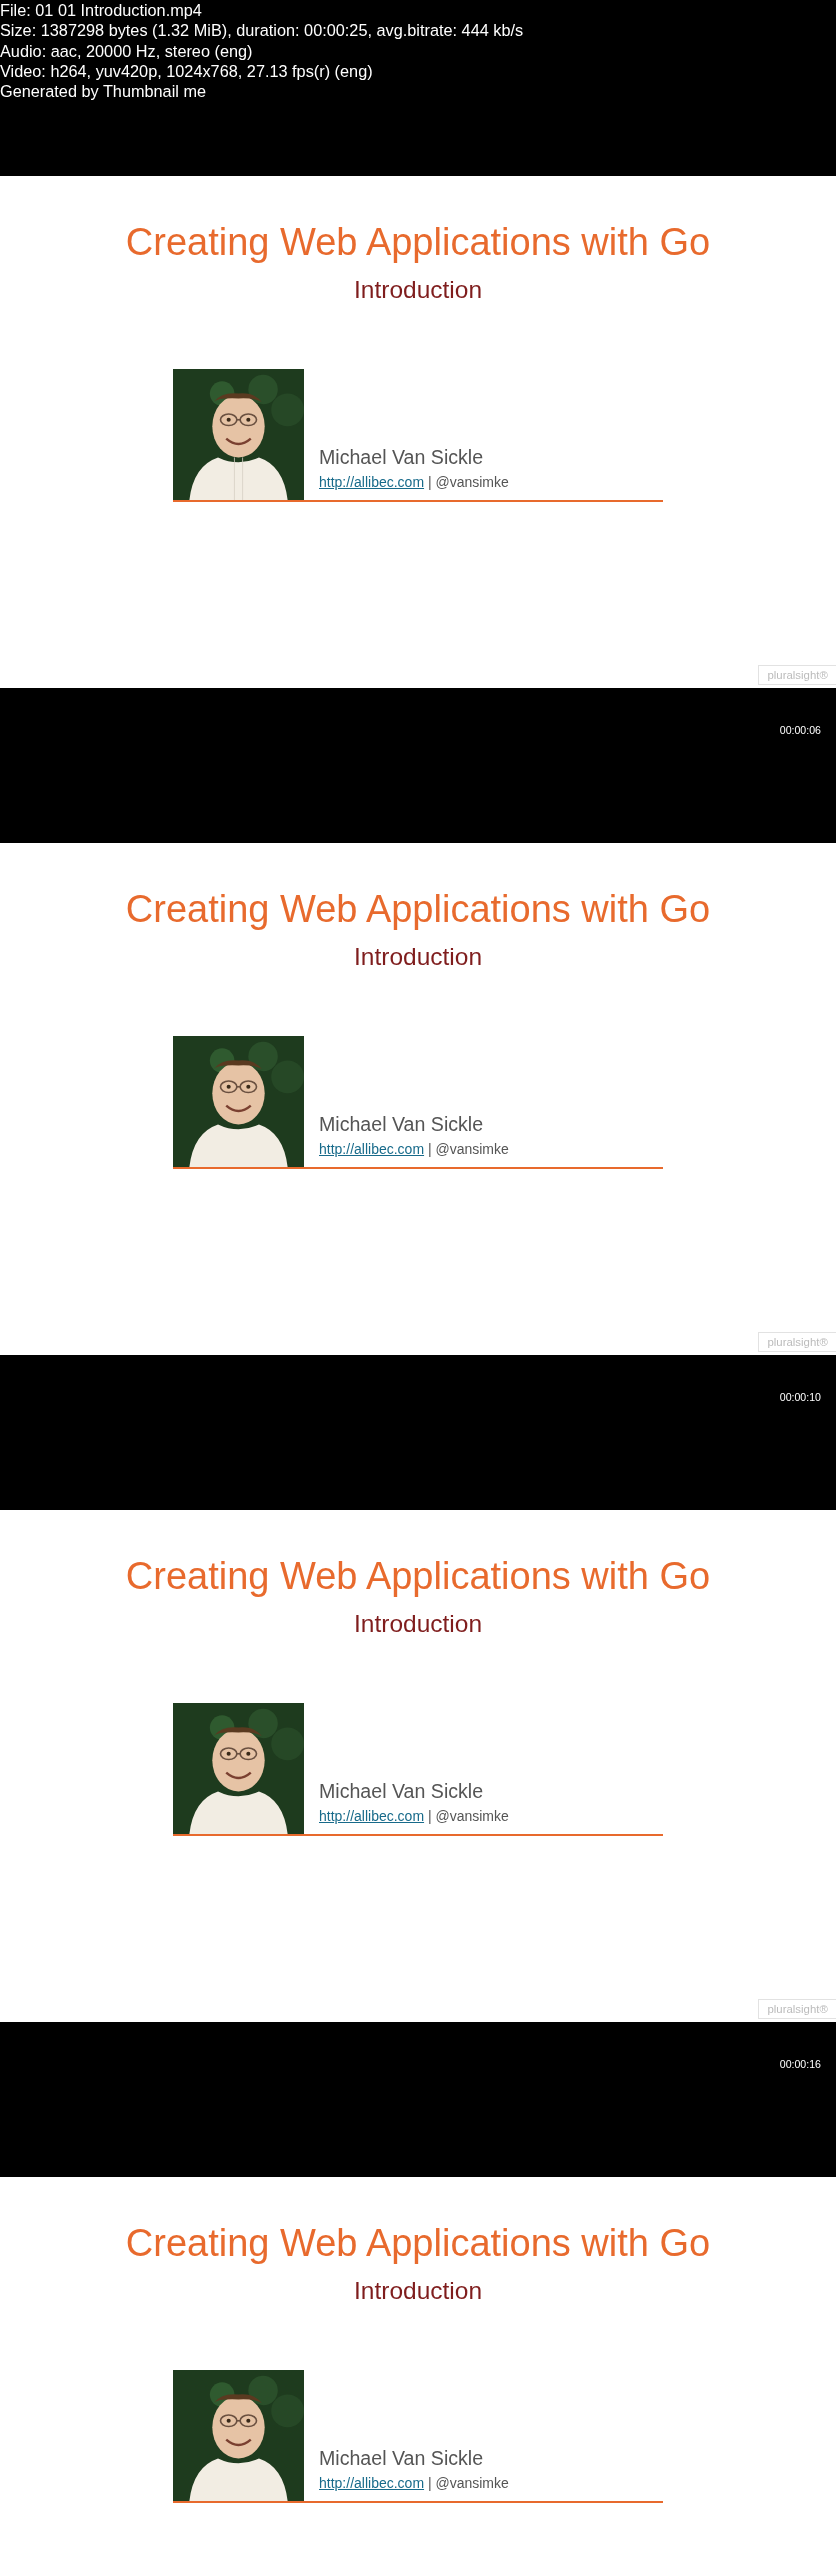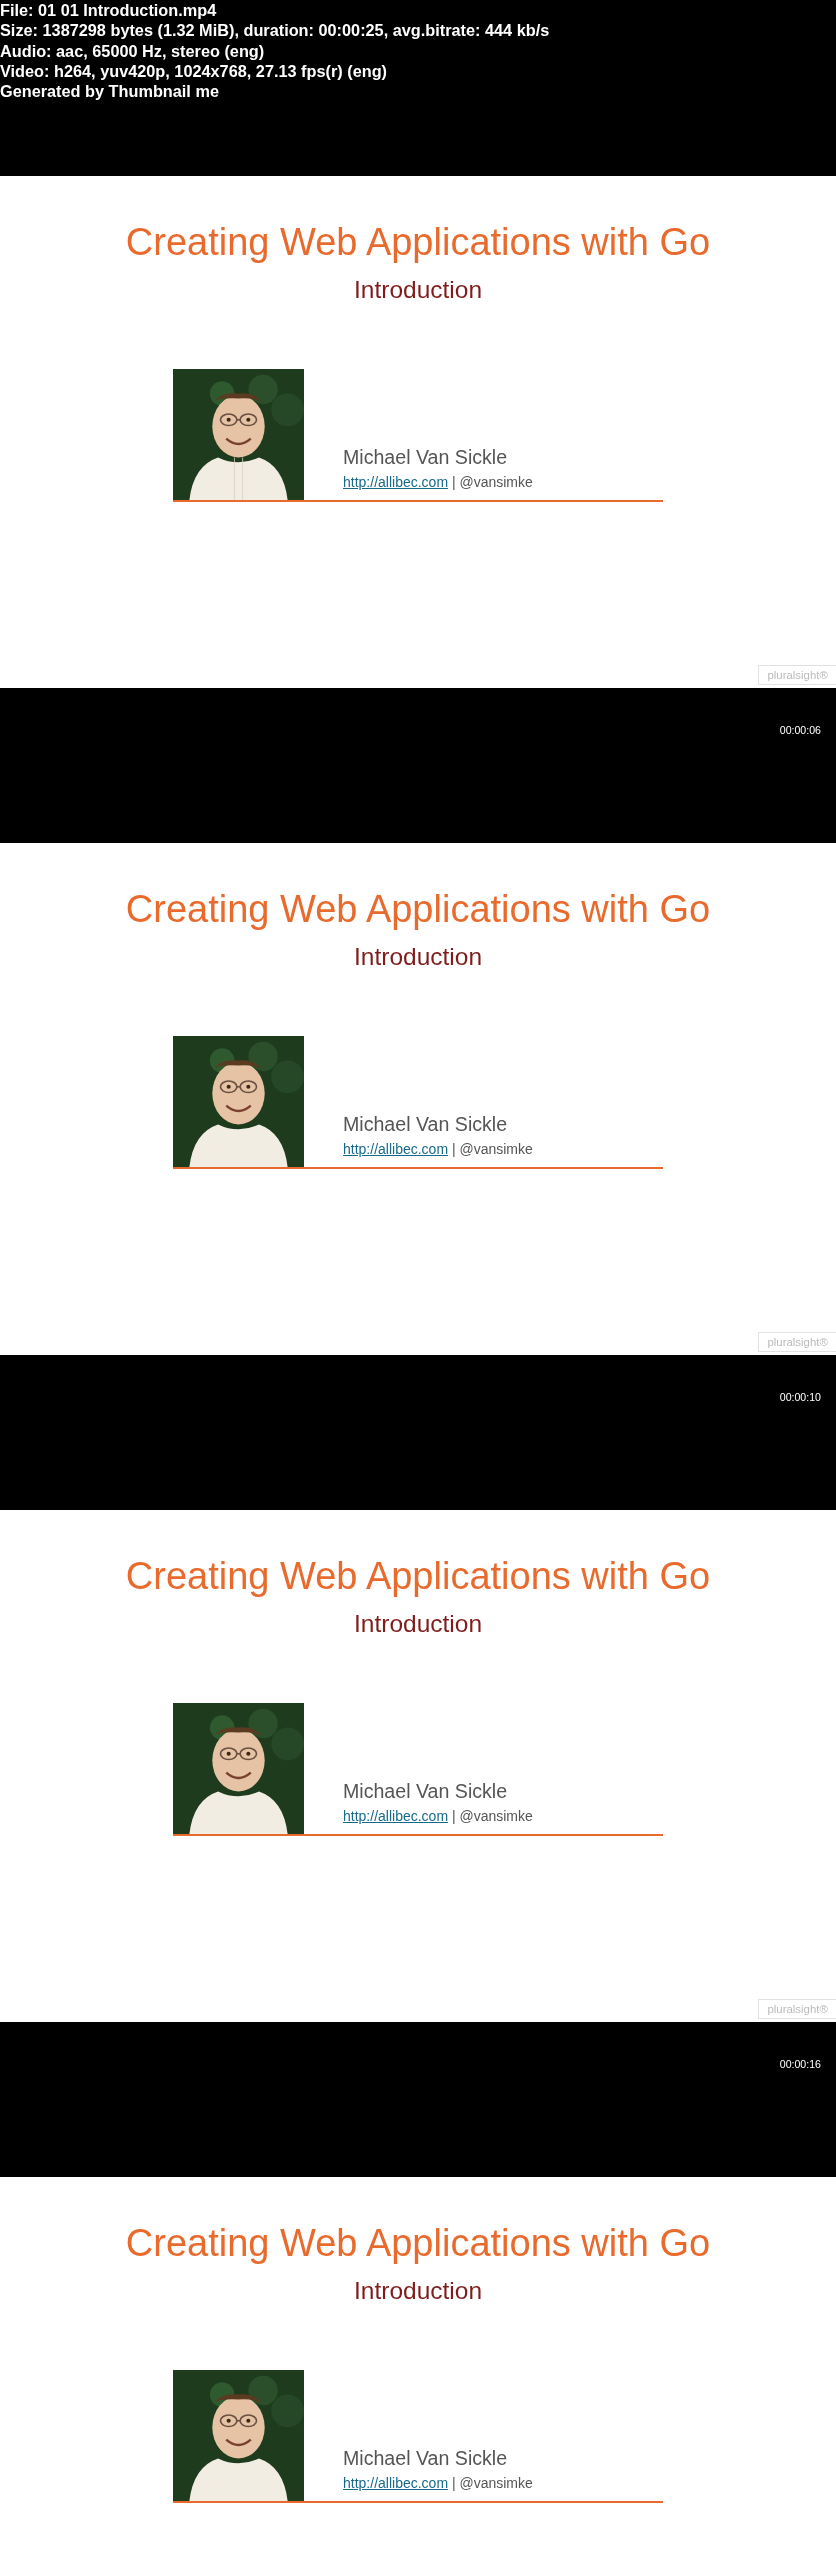--- a/index.html
+++ b/index.html
@@ -8,21 +8,21 @@
     background: #000;
     font-family: "Segoe UI", Arial, sans-serif;
     color: #fff;
   }
   .meta-block {
     background: #000;
     padding: 0;
     font-size: 16.3px;
     line-height: 1.25;
     color: #fff;
-    font-weight: 700;
+    font-weight: 400;
   }
   .meta-block div { white-space: nowrap; }
   .black-gap {
     background: #000;
     height: 74px;
   }
   .slide {
     background: #fff;
     width: 836px;
     height: 512px;
@@ -53,21 +53,21 @@
   .photo {
     width: 131px;
     height: 131px;
     flex: 0 0 131px;
     background: linear-gradient(135deg, #1a3a1a 0%, #2a4a2a 30%, #3a5a3a 100%);
     position: relative;
     overflow: hidden;
   }
   .photo svg { width: 100%; height: 100%; display: block; }
   .author-info {
-    padding-left: 39px;
+    padding-left: 15px;
     padding-bottom: 9.8px;
   }
   .author-name {
     font-size: 19.6px;
     color: #555;
     font-weight: 400;
     margin-bottom: 4.9px;
   }
   .author-link {
     font-size: 14px;
@@ -121,21 +121,21 @@
     font-size: 10.6px;
     font-family: Liberation Mono, monospace;
   }
 </style>
 </head>
 <body>
 
 <div class="meta-block">
   <div>File: 01 01 Introduction.mp4</div>
   <div>Size: 1387298 bytes (1.32 MiB), duration: 00:00:25, avg.bitrate: 444 kb/s</div>
-  <div>Audio: aac, 65000 Hz, stereo (eng)</div>
+  <div>Audio: aac, 20000 Hz, stereo (eng)</div>
   <div>Video: h264, yuv420p, 1024x768, 27.13 fps(r) (eng)</div>
   <div>Generated by Thumbnail me</div>
 </div>
 
 <div class="black-gap"></div>
 
 <div class="slide">
   <div class="title">Creating Web Applications with Go</div>
   <div class="subtitle">Introduction</div>
   <div class="author-row">

